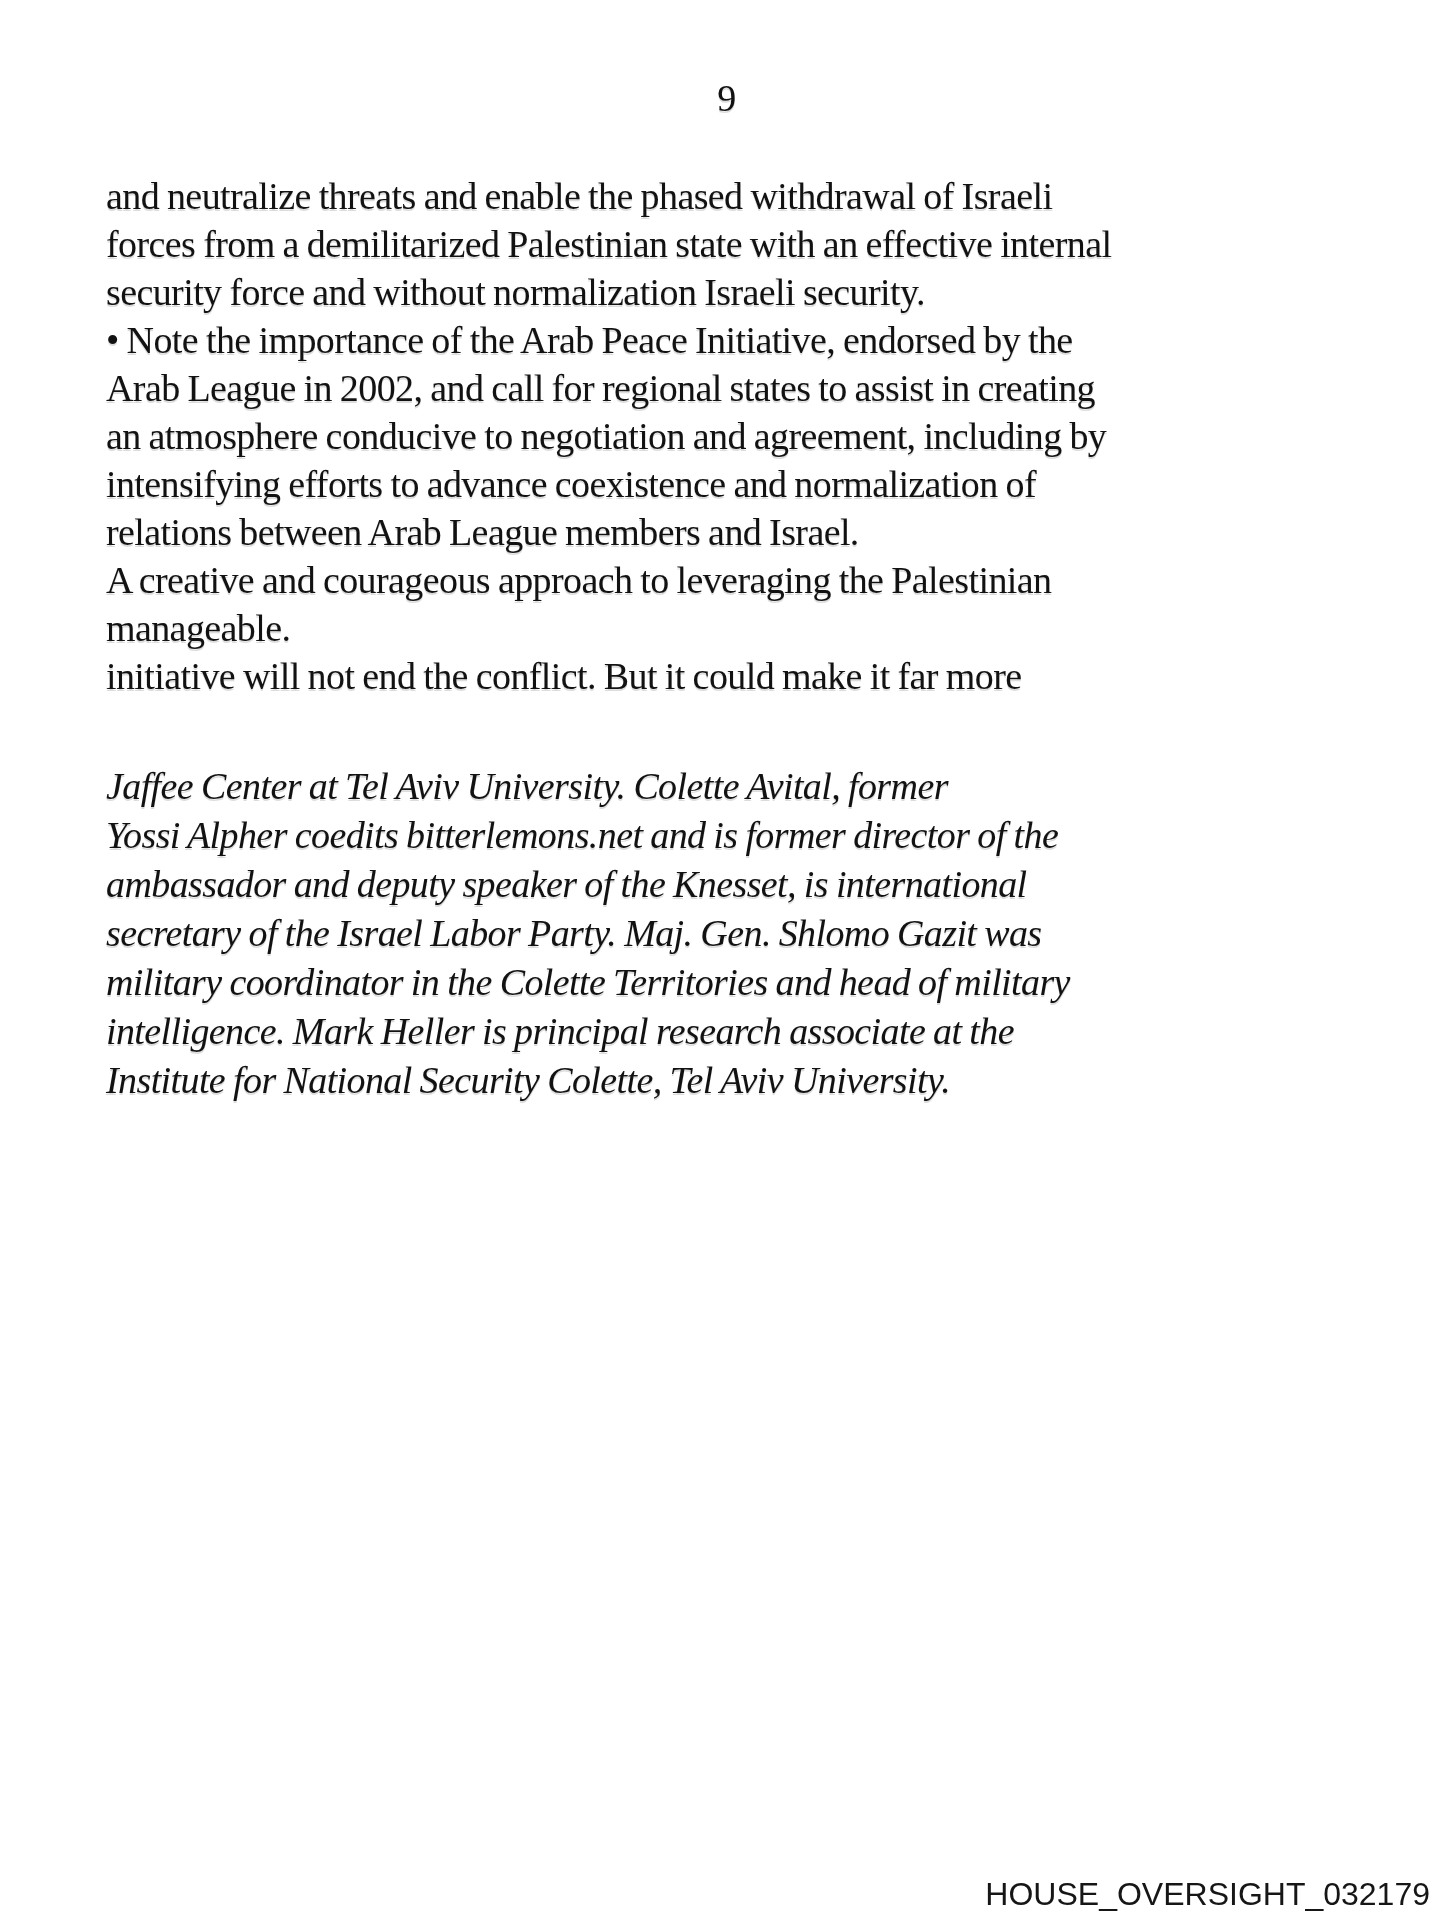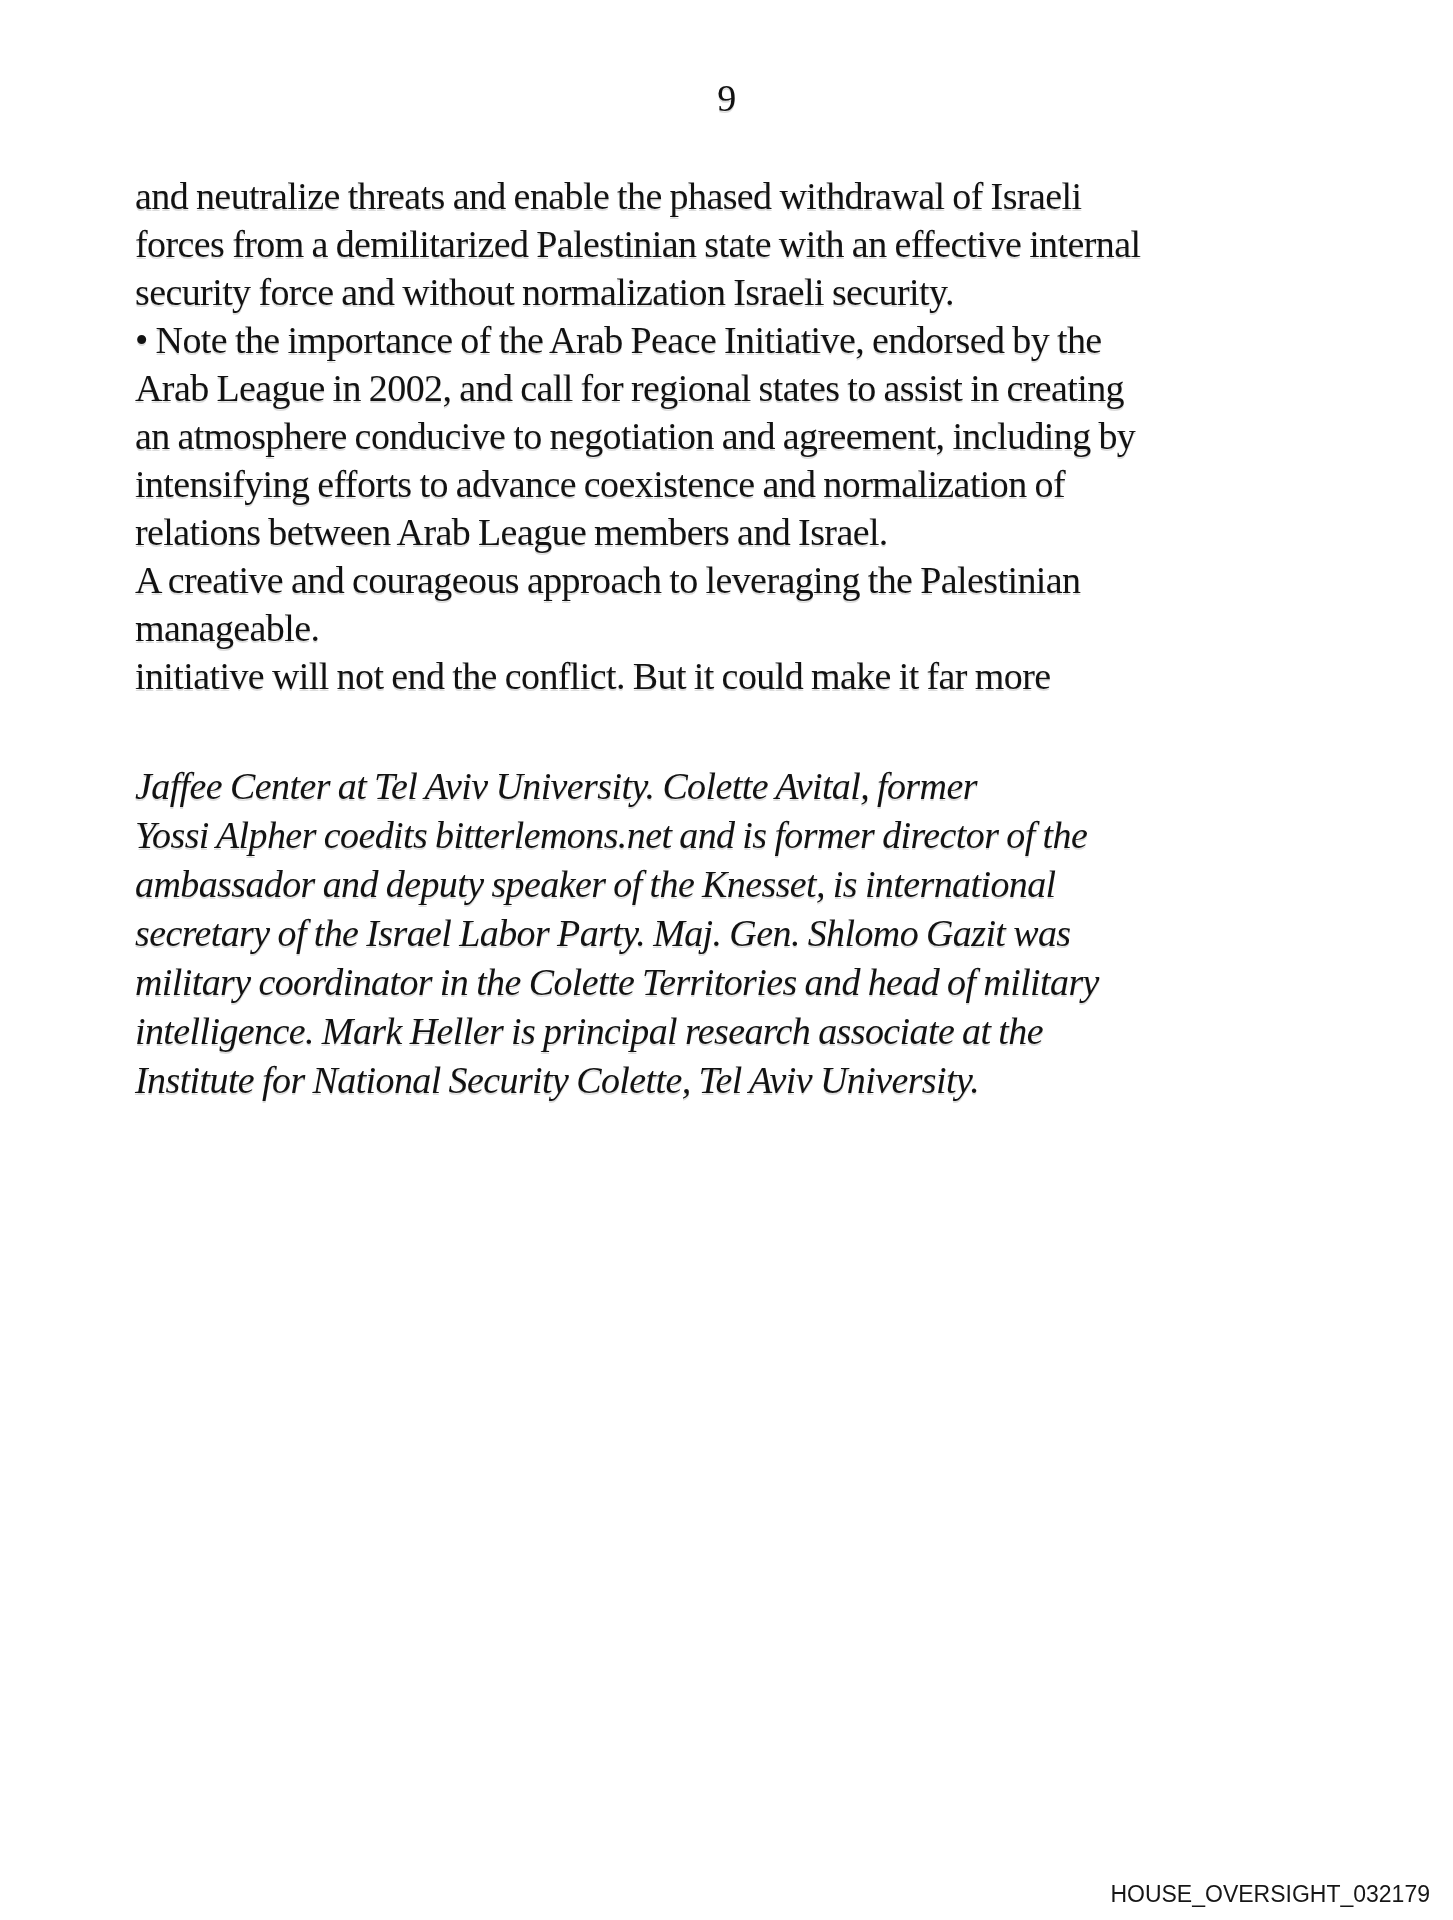--- a/index.html
+++ b/index.html
@@ -32,38 +32,37 @@
     position: absolute;
     left: 106px;
     right: 60px;
     font-size: 38px;
     letter-spacing: -0.6px;
     word-spacing: -1px;
     text-shadow: 0 2px 0 rgba(140,140,140,0.30);
   }
   .para .line {
     white-space: pre;
-    margin-left: 29px;
   }
   .para-body {
     top: 172px;
     line-height: 48px;
   }
   .para-bio {
     top: 762px;
     line-height: 49px;
     font-style: italic;
   }
   .bates-stamp {
     position: absolute;
     top: 1876px;
     right: 23px;
     font-family: "Liberation Sans", "DejaVu Sans", sans-serif;
     font-style: normal;
-    font-size: 23px;
+    font-size: 32px;
     line-height: 36px;
     letter-spacing: 0px;
     color: #161616;
   }
 </style>
 </head>
 <body>
 
 <div class="page">
 

